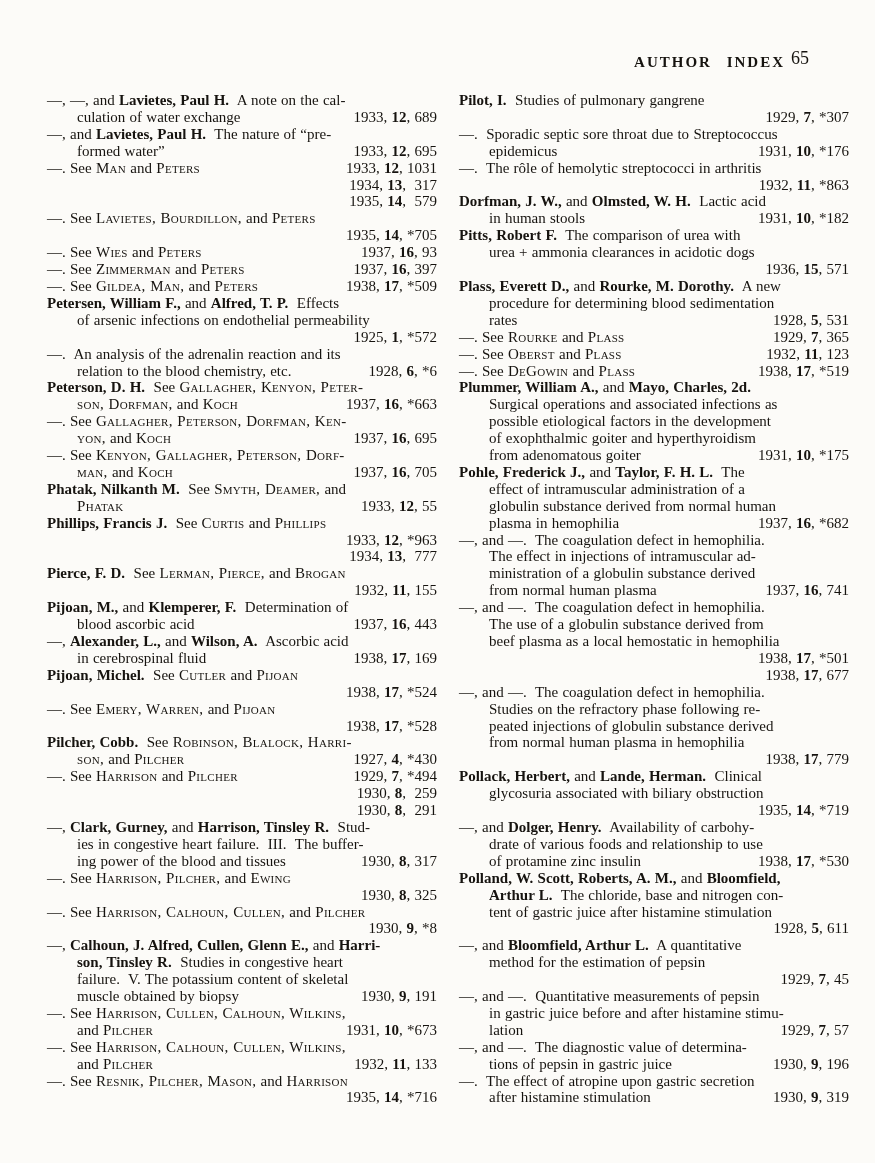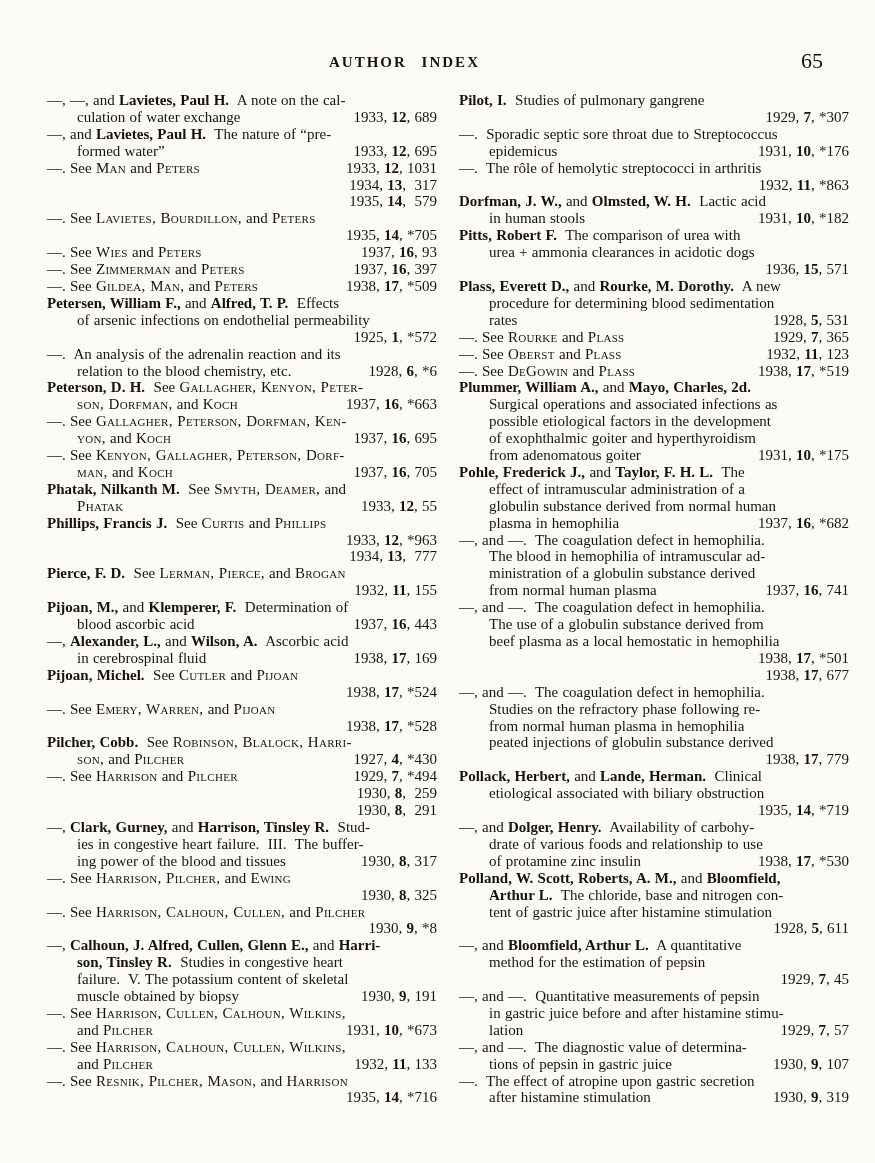--- a/index.html
+++ b/index.html
@@ -7,27 +7,27 @@
     width:875px; height:1163px;
     background:#fcfbf8;
     font-family:"Liberation Serif","DejaVu Serif",serif;
     color:#16130f;
     -webkit-font-smoothing:antialiased;
   }
   .page { position:relative; width:875px; height:1163px; overflow:hidden; }
 
   .running-title {
     position:absolute; top:54px; left:0; right:90px;
-    text-align:center;
+    text-align:right;
     font-weight:700; font-size:15px;
     letter-spacing:2px; word-spacing:9px;margin-left:24px;
   }
   .page-number {
-    position:absolute; top:48px; right:52px;
-    font-size:22px;
+    position:absolute; top:48px; right:66px;
+    font-size:18px;
   }
 
   .columns {
     position:absolute; left:47px; top:92px; width:802px;
     display:flex; gap:22px;
   }
   .column { width:390px; font-size:15px; line-height:16.9px; word-spacing:0.5px; }
 
   .entry { margin:0; }
   .line { display:flex; align-items:baseline; }
@@ -427,21 +427,21 @@
           <div class="line ind">
             <span class="runs"><span>plasma in hemophilia</span></span>
             <span class="ref"><span>1937, </span><span class="b">16</span><span>, *682</span></span>
           </div>
         </div>
         <div class="entry">
           <div class="line">
             <span class="runs"><span>—, and —.  The coagulation defect in hemophilia.</span></span>
           </div>
           <div class="line ind">
-            <span class="runs"><span>The blood in hemophilia of intramuscular ad-</span></span>
+            <span class="runs"><span>The effect in injections of intramuscular ad-</span></span>
           </div>
           <div class="line ind">
             <span class="runs"><span>ministration of a globulin substance derived</span></span>
           </div>
           <div class="line ind">
             <span class="runs"><span>from normal human plasma</span></span>
             <span class="ref"><span>1937, </span><span class="b">16</span><span>, 741</span></span>
           </div>
         </div>
         <div class="entry">
@@ -464,36 +464,36 @@
           </div>
         </div>
         <div class="entry">
           <div class="line">
             <span class="runs"><span>—, and —.  The coagulation defect in hemophilia.</span></span>
           </div>
           <div class="line ind">
             <span class="runs"><span>Studies on the refractory phase following re-</span></span>
           </div>
           <div class="line ind">
+            <span class="runs"><span>peated injections of globulin substance derived</span></span>
+          </div>
+          <div class="line ind">
             <span class="runs"><span>from normal human plasma in hemophilia</span></span>
           </div>
           <div class="line ind">
-            <span class="runs"><span>peated injections of globulin substance derived</span></span>
-          </div>
-          <div class="line ind">
             <span class="runs"></span>
             <span class="ref"><span>1938, </span><span class="b">17</span><span>, 779</span></span>
           </div>
         </div>
         <div class="entry">
           <div class="line">
             <span class="runs"><span class="b">Pollack, Herbert,</span><span> and </span><span class="b">Lande, Herman.</span><span>  Clinical</span></span>
           </div>
           <div class="line ind">
-            <span class="runs"><span>etiological associated with biliary obstruction</span></span>
+            <span class="runs"><span>glycosuria associated with biliary obstruction</span></span>
           </div>
           <div class="line ind">
             <span class="runs"></span>
             <span class="ref"><span>1935, </span><span class="b">14</span><span>, *719</span></span>
           </div>
         </div>
         <div class="entry">
           <div class="line">
             <span class="runs"><span>—, and </span><span class="b">Dolger, Henry.</span><span>  Availability of carbohy-</span></span>
           </div>
@@ -543,21 +543,21 @@
             <span class="runs"><span>lation</span></span>
             <span class="ref"><span>1929, </span><span class="b">7</span><span>, 57</span></span>
           </div>
         </div>
         <div class="entry">
           <div class="line">
             <span class="runs"><span>—, and —.  The diagnostic value of determina-</span></span>
           </div>
           <div class="line ind">
             <span class="runs"><span>tions of pepsin in gastric juice</span></span>
-            <span class="ref"><span>1930, </span><span class="b">9</span><span>, 107</span></span>
+            <span class="ref"><span>1930, </span><span class="b">9</span><span>, 196</span></span>
           </div>
         </div>
         <div class="entry">
           <div class="line">
             <span class="runs"><span>—.  The effect of atropine upon gastric secretion</span></span>
           </div>
           <div class="line ind">
             <span class="runs"><span>after histamine stimulation</span></span>
             <span class="ref"><span>1930, </span><span class="b">9</span><span>, 319</span></span>
           </div>

